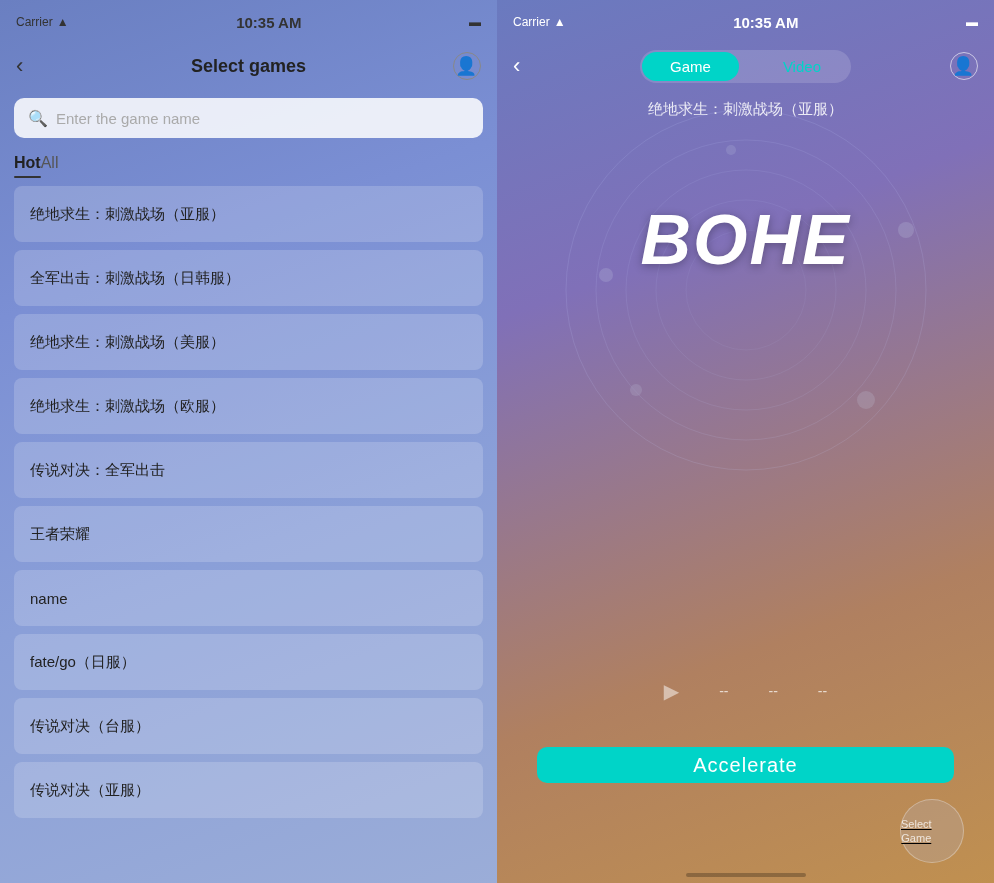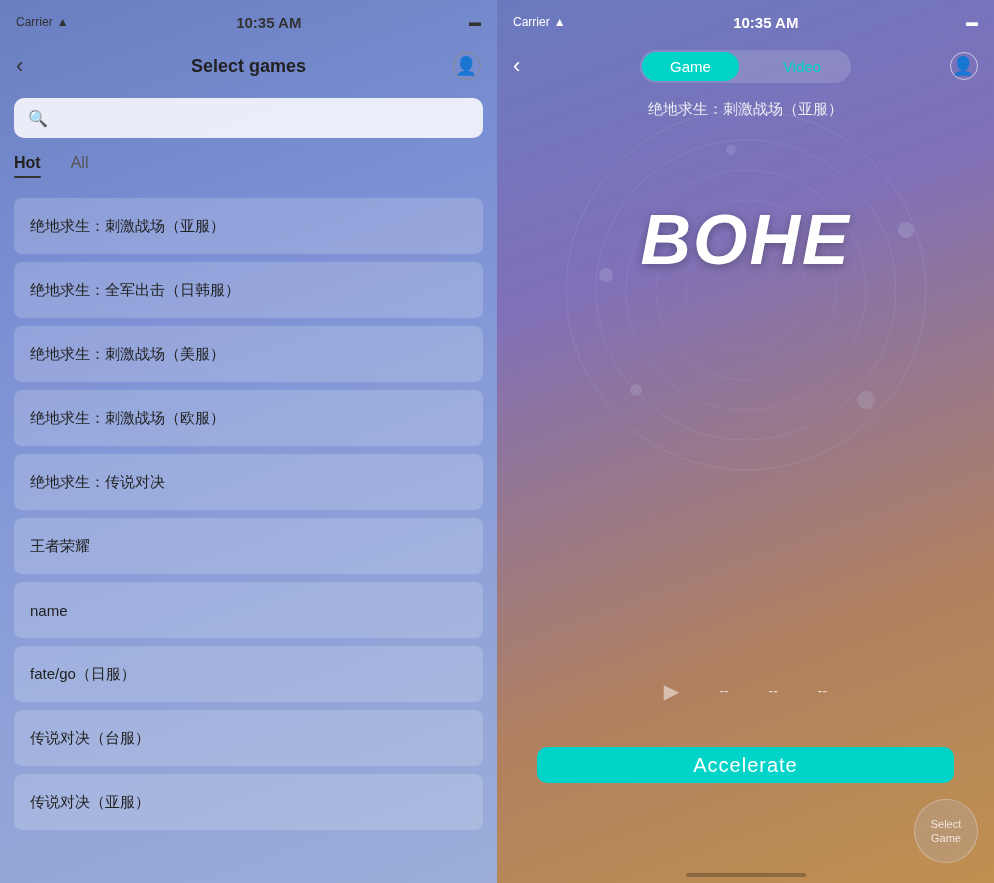--- a/index.html
+++ b/index.html
@@ -97,22 +97,21 @@
       outline: none;
       font-size: 15px;
       color: #aaa;
       width: 100%;
     }
     .search-input::placeholder { color: #aaa; }
 
     .tabs-row {
       display: flex;
       padding: 0 14px;
-      gap: 30px;
-      margin-bottom: 20px;
+      margin-bottom: 8px;
     }
     .tab-item {
       font-size: 16px;
       color: #555;
       padding-bottom: 6px;
       cursor: pointer;
       position: relative;
     }
     .tab-item.active {
       color: #222;
@@ -293,32 +292,33 @@
       color: #fff;
       font-weight: 500;
       cursor: pointer;
       z-index: 10;
       letter-spacing: 1px;
     }
 
     .select-game-btn {
       position: absolute;
       bottom: 20px;
-      right: 16px;
+      right: 30px;
       width: 64px;
       height: 64px;
       border-radius: 50%;
       background: rgba(180,180,200,0.25);
       border: 1px solid rgba(255,255,255,0.3);
       display: flex;
       align-items: center;
-      justify-content: center;
+      justify-content: flex-start;
       cursor: pointer;
       z-index: 10;
       text-align: center;
+      text-decoration: underline;
     }
     .select-game-label {
       font-size: 11px;
       color: rgba(255,255,255,0.75);
       line-height: 1.3;
     }
 
     
     .home-indicator {
       position: absolute;
@@ -350,42 +350,43 @@
   <div class="nav-bar">
     <span class="nav-back">‹</span>
     <span class="nav-title">Select games</span>
     <div class="nav-avatar">
       <span class="avatar-icon">👤</span>
     </div>
   </div>
 
   <div class="search-bar">
     <span class="search-icon-sym">🔍</span>
+    <input class="search-input" type="text" placeholder="Enter the game name" style="">
   </div>
 
   <div class="tabs-row">
     <span class="tab-item active">Hot</span>
     <span class="tab-item">All</span>
   </div>
 
   <div class="game-list">
     <div class="game-item">
       <span class="game-item-text">绝地求生：刺激战场（亚服）</span>
     </div>
     <div class="game-item">
-      <span class="game-item-text">绝地求生：全军出击（日韩服）</span>
+      <span class="game-item-text">全军出击：刺激战场（日韩服）</span>
     </div>
     <div class="game-item">
       <span class="game-item-text">绝地求生：刺激战场（美服）</span>
     </div>
     <div class="game-item">
       <span class="game-item-text">绝地求生：刺激战场（欧服）</span>
     </div>
     <div class="game-item">
-      <span class="game-item-text">绝地求生：传说对决</span>
+      <span class="game-item-text">传说对决：全军出击</span>
     </div>
     <div class="game-item">
       <span class="game-item-text">王者荣耀</span>
     </div>
     <div class="game-item">
       <span class="game-item-text">name</span>
     </div>
     <div class="game-item">
       <span class="game-item-text">fate/go（日服）</span>
     </div>

